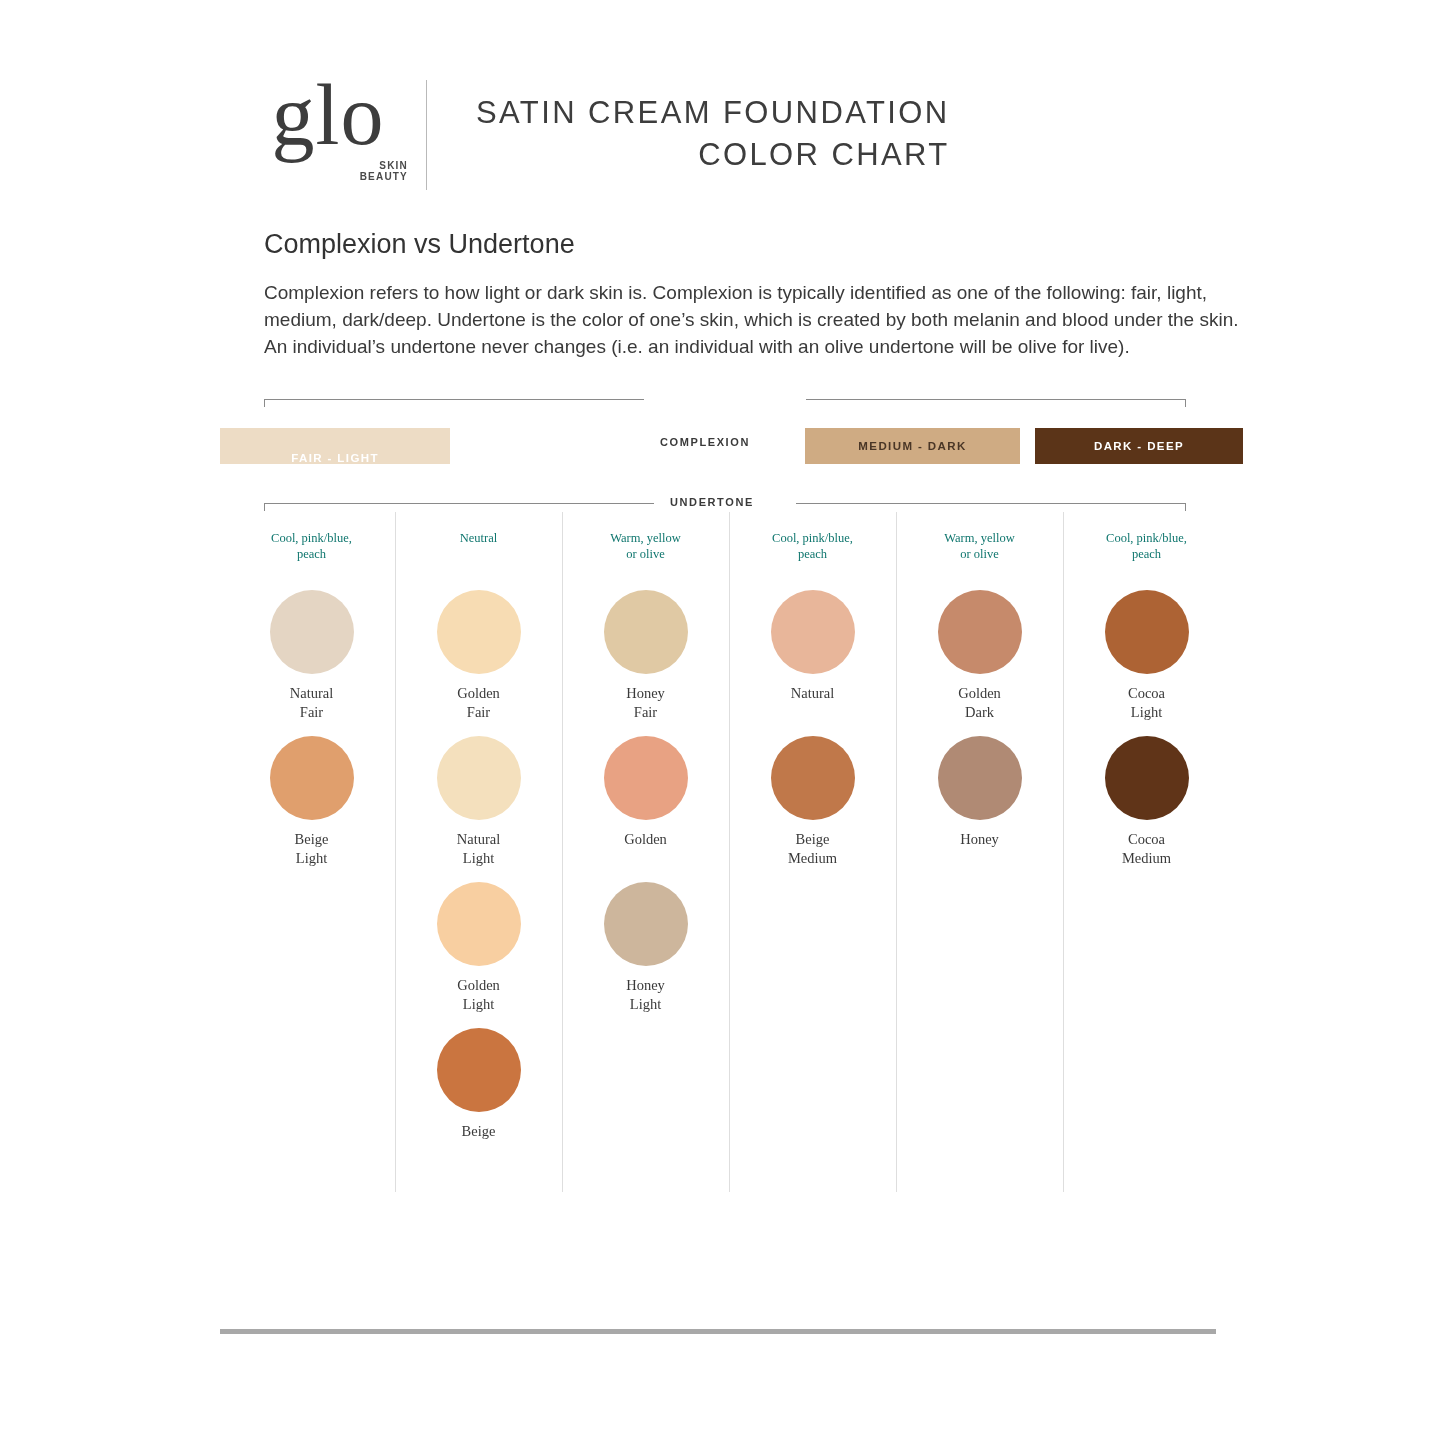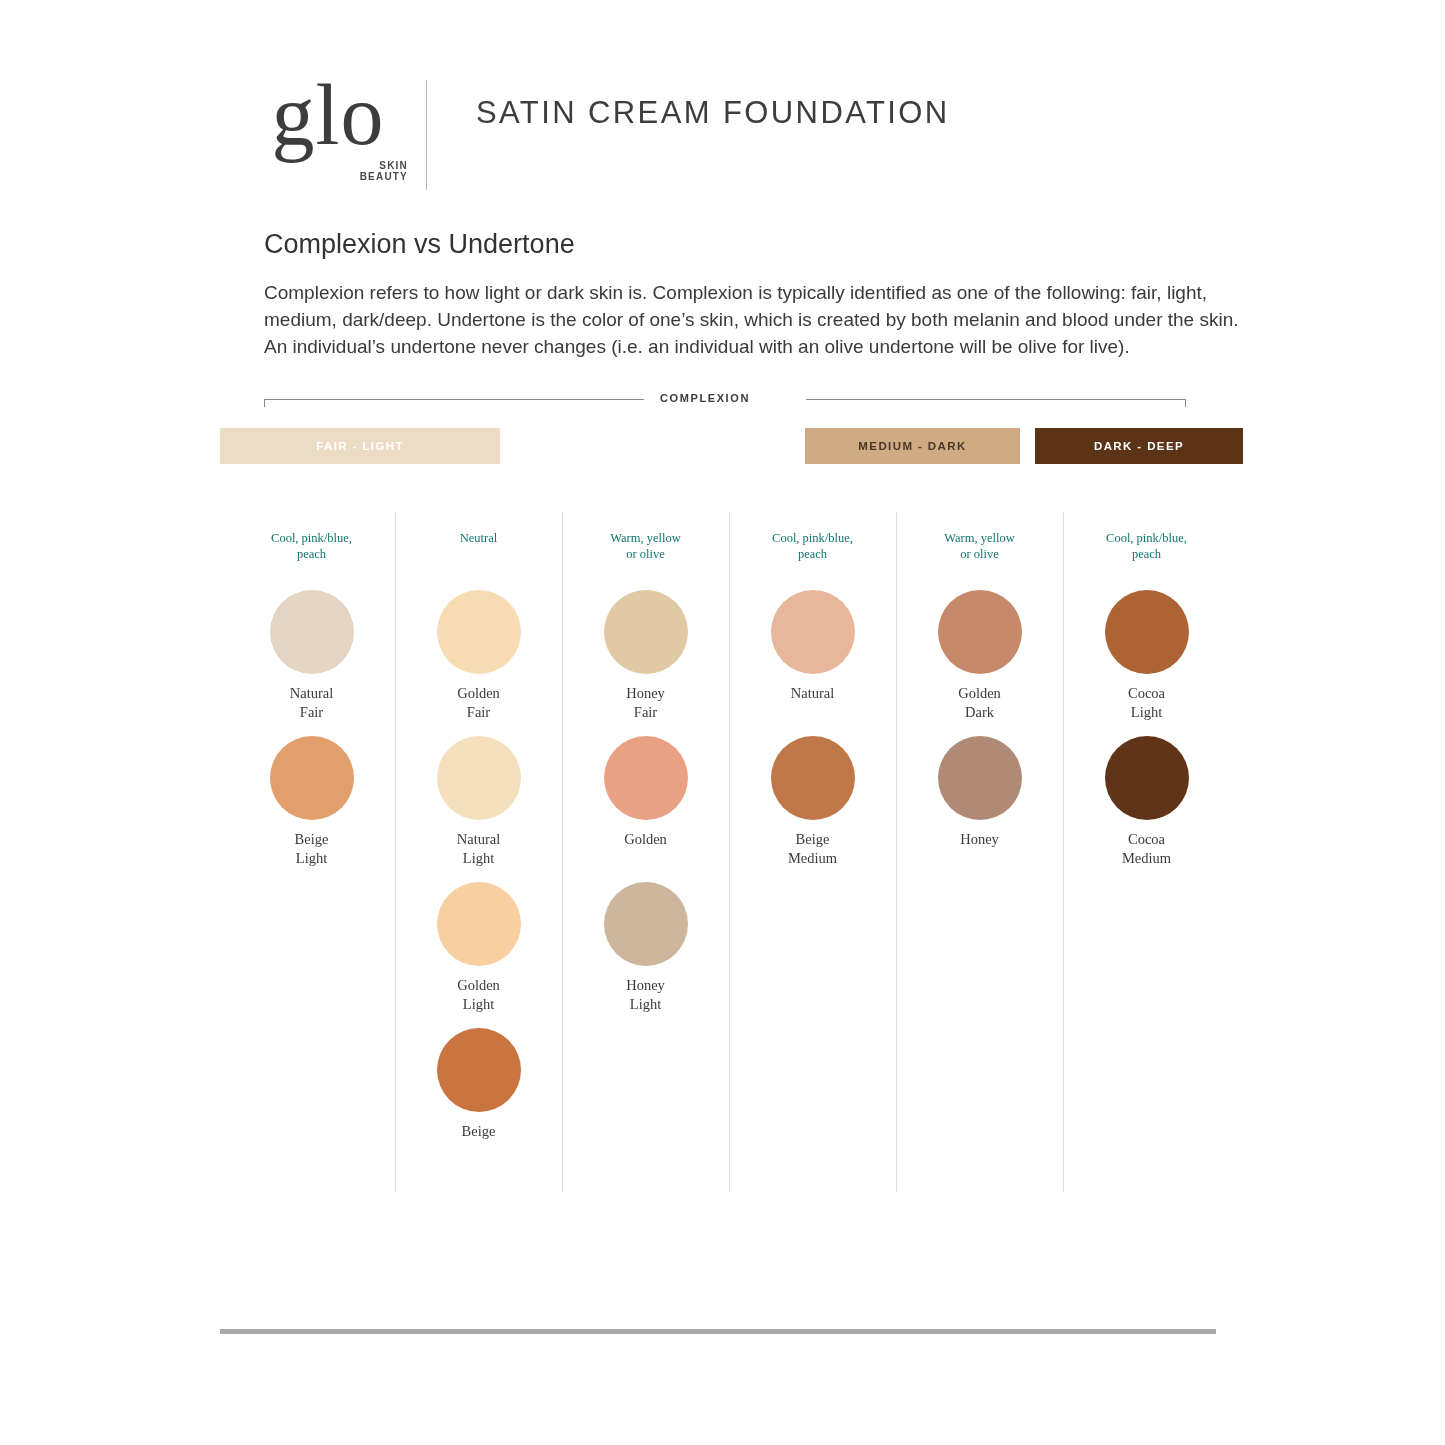--- a/index.html
+++ b/index.html
@@ -127,21 +127,21 @@
 
   #complexion-bracket {
     left: 264px;
     top: 392px;
     width: 922px;
   }
   #complexion-bracket .line-left { left: 0; width: 380px; }
   #complexion-bracket .line-right { right: 0; width: 380px; }
   #complexion-bracket .tick-left { left: 0; }
   #complexion-bracket .tick-right { right: 0; }
-  #complexion-bracket .bracket-label { left: 396px; }
+  #complexion-bracket .bracket-label { left: 396px; margin-top: 44px; }
 
   #undertone-bracket {
     left: 264px;
     top: 496px;
     width: 922px;
   }
   #undertone-bracket .line-left { left: 0; width: 390px; }
   #undertone-bracket .line-right { right: 0; width: 390px; }
   #undertone-bracket .tick-left { left: 0; }
   #undertone-bracket .tick-right { right: 0; }
@@ -237,48 +237,56 @@
     <div class="logo-block">
       <div class="logo-word">glo</div>
       <div class="logo-sub">
         <div>SKIN</div>
         <div>BEAUTY</div>
       </div>
     </div>
     <div class="logo-divider"></div>
     <div class="title-block">
       <div class="title-line">SATIN CREAM FOUNDATION</div>
+      <div class="title-line">COLOR CHART</div>
     </div>
   </div>
 
   <div class="intro">
     <h2 class="intro-title">Complexion vs Undertone</h2>
     <p class="intro-body">Complexion refers to how light or dark skin is. Complexion is typically identified as one of the following: fair, light, medium, dark/deep. Undertone is the color of one’s skin, which is created by both melanin and blood under the skin. An individual’s undertone never changes (i.e. an individual with an olive undertone will be olive for live).</p>
   </div>
 
   <div class="bracket" id="complexion-bracket">
     <span class="tick-left"></span>
     <span class="line-left"></span>
     <span class="bracket-label">COMPLEXION</span>
     <span class="line-right"></span>
     <span class="tick-right"></span>
   </div>
 
   <div class="complexion-row" id="complexion-row">
-      <div class="comp-bar" style="left: 0px; width: 280px; background: rgb(237, 220, 197); color: rgb(255, 255, 255);">
+      <div class="comp-bar" style="left: 0px; width: 230px; background: rgb(237, 220, 197); color: rgb(255, 255, 255); align-items: flex-end;">
         <span>FAIR - LIGHT</span>
       </div>
       <div class="comp-bar" style="left: 585px; width: 215px; background: rgb(207, 171, 131); color: rgb(74, 54, 38);">
         <span>MEDIUM - DARK</span>
       </div>
       <div class="comp-bar" style="left: 815px; width: 208px; background: rgb(91, 52, 24); color: rgb(255, 255, 255);">
         <span>DARK - DEEP</span>
       </div>
     </div>
 
+  <div class="bracket" id="undertone-bracket">
+    <span class="tick-left"></span>
+    <span class="line-left"></span>
+    <span class="bracket-label">UNDERTONE</span>
+    <span class="line-right"></span>
+    <span class="tick-right"></span>
+  </div>
 
   <div class="columns" id="shade-columns">
       <div class="col" style="left: 10px;">
         <div class="undertone-label">Cool, pink/blue,<br>peach</div>
         <div class="shade" style="top: 78px;">
           <div class="swatch" style="background: rgb(228, 213, 195);"></div>
           <div class="shade-name">Natural<br>Fair</div>
         </div>
         <div class="shade" style="top: 224px;">
           <div class="swatch" style="background: rgb(224, 159, 109);"></div>

